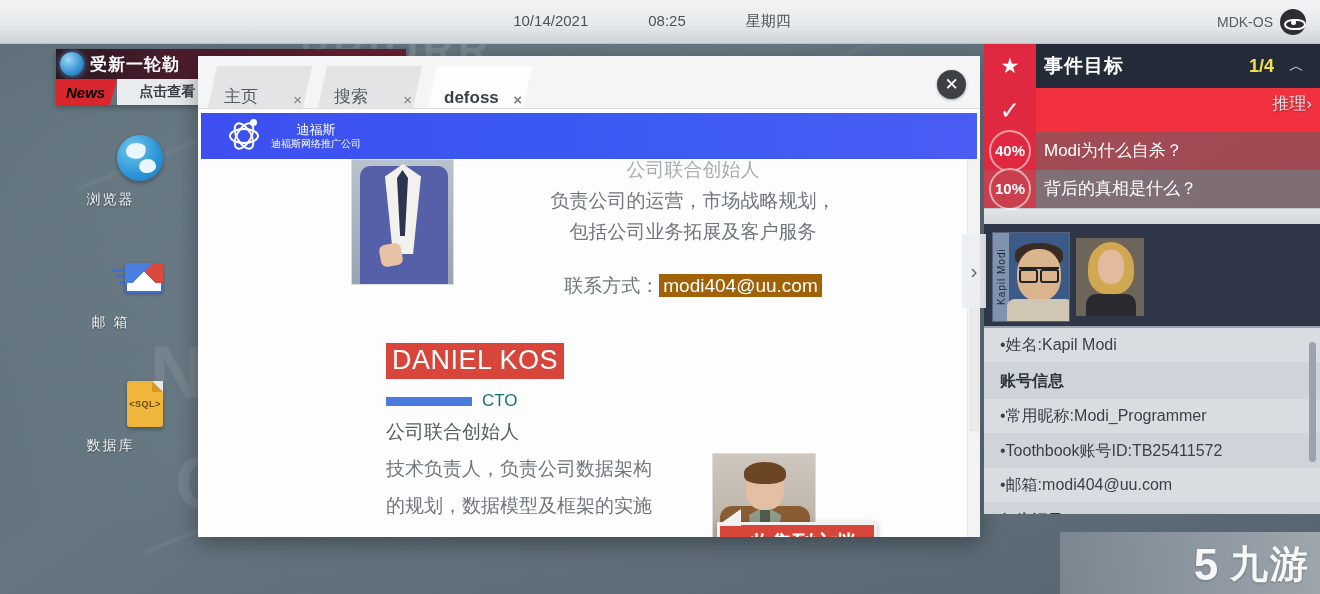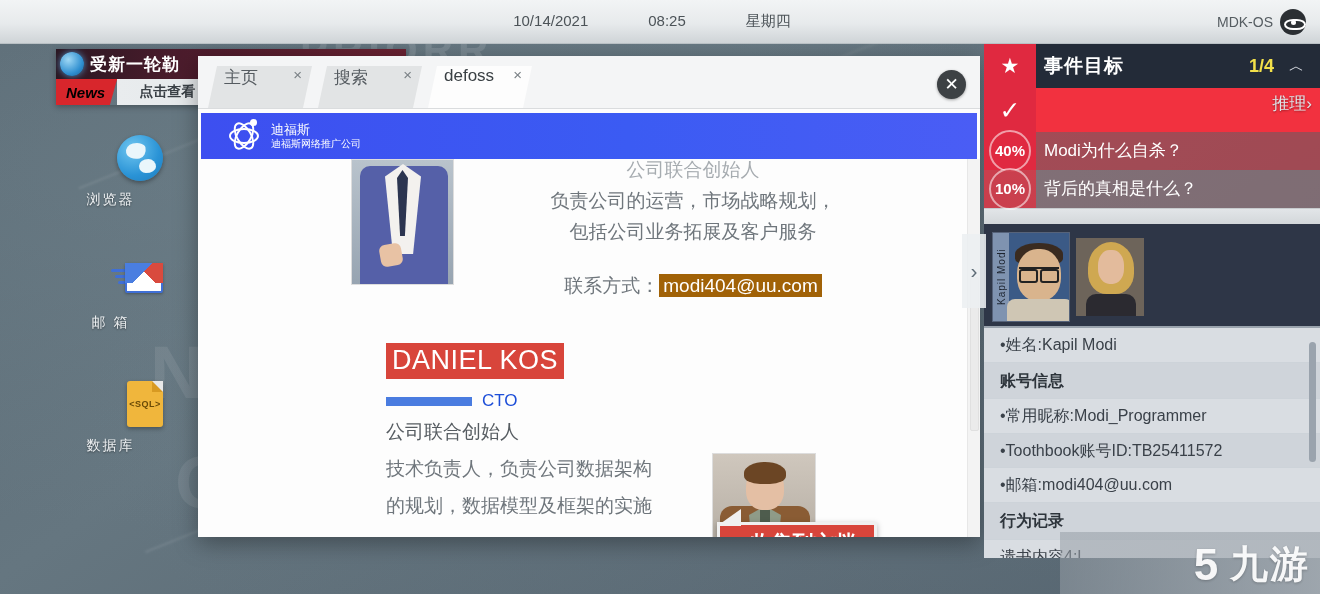--- a/index.html
+++ b/index.html
@@ -159,25 +159,25 @@
     box-shadow:0 6px 22px rgba(0,0,0,.35);
     display:flex; flex-direction:column;
   }
   #tabbar{
     height:53px; background:#f4f5f6; position:relative;
     display:flex; align-items:flex-end; padding-left:10px; border-bottom:1px solid #dadcde;
   }
   .tab{
     height:42px; min-width:104px; margin-right:6px;
     background:#e2e4e5; color:#555b60;
-    display:flex; align-items:flex-start; justify-content:space-between;
+    display:flex; align-items:flex-end; justify-content:space-between;
     padding:0 10px 0 16px; font-size:17px; cursor:pointer;
     clip-path:polygon(9px 0,100% 0,calc(100% - 9px) 100%,0 100%);
   }
-  .tab.active{ background:#fdfdfd; color:#3a4044; }
+  .tab.active{ background:#fdfdfd; color:#3a4044;font-weight:bold; }
   .tab .tab-x{ font-size:15px; color:#7a8085; margin-left:12px; }
   .win-close{
     position:absolute; right:14px; top:14px;
     width:29px;height:29px;border-radius:50%;
     background:#3d4144; color:#fff; font-size:17px; font-weight:700;
     display:flex;align-items:center;justify-content:center; cursor:pointer;
     box-shadow:0 1px 3px rgba(0,0,0,.35);
   }
   #site-banner{
     height:46px; margin:4px 3px 0 3px;
@@ -187,21 +187,21 @@
   .atom{ width:34px;height:34px; position:relative; flex:0 0 34px;}
   .atom i{
     position:absolute; left:2px; top:9px; width:30px;height:16px;
     border:2px solid #fff; border-radius:50%;
   }
   .atom i:nth-child(1){ transform:rotate(0deg);}
   .atom i:nth-child(2){ transform:rotate(60deg);}
   .atom i:nth-child(3){ transform:rotate(120deg);}
   .atom b{ position:absolute; right:4px; top:0; width:7px;height:7px;border-radius:50%;background:#fff;}
   .banner-txt{ line-height:1.18; font-size:13px; }
-  .banner-txt .b1{ font-size:13px;}
+  .banner-txt .b1{ font-size:13px;text-align:center;}
   .banner-txt .b2{ font-size:10px;}
 
   #page-body{
     flex:1; position:relative; overflow:hidden;
     background:#fdfdfd; display:flex;
   }
   #page-scroll{
     flex:1; position:relative; padding:0 0 0 0;
   }
   .scrollbar{
@@ -232,21 +232,21 @@
   .hl-red{ background:#a16207; color:#fff; padding:1px 4px; }
 
   
   #cto-block{ left:188px; top:156px; width:560px;}
   .name-hl{
     display:inline-block; background:#d8453b; color:#ffffff;
     font-size:27px; letter-spacing:.5px; padding:2px 6px 3px 6px;margin-top:28px;
   }
   .role-row{ display:flex; align-items:center; gap:10px; margin-top:12px;}
   .role-bar{ width:86px; height:9px; background:#4a7ce0;}
-  .role-txt{ color:#1d4ed8; font-size:17px;}
+  .role-txt{ color:#0f766e; font-size:17px;}
   .cto-l{ color:#6f767c; font-size:19px; line-height:1.62; margin-top:6px; white-space:nowrap;}
   .cto-l.bold{ color:#565c61; }
 
   #cto-photo{ left:514px; top:168px; width:104px; height:188px;}
   .cto-bg{position:absolute;inset:0;background:linear-gradient(180deg,#cfc7bd,#9b9489);}
   .cto-coat{position:absolute;left:7px;top:52px;width:90px;height:136px;background:#8a5c34;border-radius:12px 12px 0 0;}
   .cto-shirt{position:absolute;left:36px;top:52px;width:32px;height:74px;background:#8f9b88;clip-path:polygon(50% 0,100% 12%,80% 100%,20% 100%,0 12%);}
   .cto-tie{position:absolute;left:47px;top:56px;width:10px;height:56px;background:#4e5c4d;}
   .cto-head{position:absolute;left:33px;top:12px;width:38px;height:44px;background:#e4bfa4;border-radius:48% 48% 42% 42%;}
   .cto-hair{position:absolute;left:31px;top:8px;width:42px;height:22px;background:#6b4524;border-radius:50% 50% 38% 38%;}
@@ -328,21 +328,21 @@
   .ev-body{position:absolute;left:14px;top:66px;width:66px;height:28px;background:#cfc6b4;border-radius:8px 8px 0 0;}
   .ev-photo2{
     width:68px;height:78px; background:#6d645a; position:relative; float:left; margin:6px 0 0 6px;
     overflow:hidden;
   }
   .ev2-hair{position:absolute;left:12px;top:4px;width:46px;height:52px;background:#cfa851;border-radius:50% 50% 40% 40%;}
   .ev2-face{position:absolute;left:22px;top:12px;width:26px;height:34px;background:#e3bb9c;border-radius:44%;}
   .ev2-dress{position:absolute;left:10px;top:56px;width:50px;height:24px;background:#2b2a30;border-radius:10px 10px 0 0;}
 
   #evlist{
-    position:relative; height:232px; overflow:hidden;
+    position:relative; height:188px; overflow:hidden;
     background:#d9dde2; border-top:2px solid #9aa3ad;
   }
   .ev-row{
     padding:6px 16px; font-size:16px; color:#3a4149; line-height:1.35;
     border-bottom:1px solid #cdd3d9; white-space:nowrap; overflow:hidden;
   }
   .ev-row.alt{ background:#cfd4da; }
   .ev-row.hdr{ font-weight:700; color:#2d343b; padding:7px 16px;}
   .ev-scroll{
     position:absolute; right:4px; top:14px; width:7px; height:120px;

